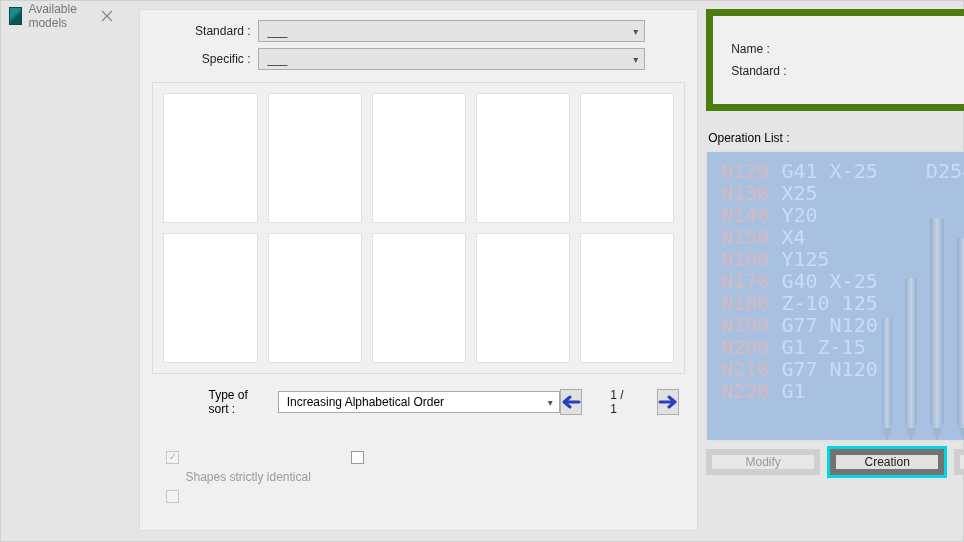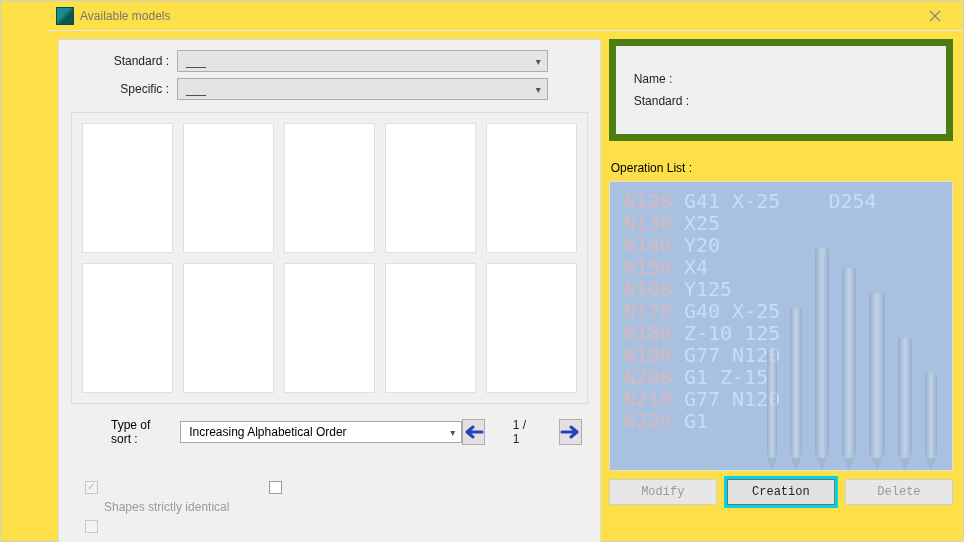--- a/index.html
+++ b/index.html
@@ -8,23 +8,22 @@
     font-family: "Segoe UI", Tahoma, sans-serif;
     font-size: 12px;
     color: #000;
     background: #fff;
   }
   .window {
     width: 964px;
     height: 542px;
     border: 1px solid #d0d0d0;
     display: flex;
-    flex-direction: column;
-    background: #fde047;
-    padding-left: 47px;
+    flex-direction: row;
+    background: #e5e5e5;
   }
   .titlebar {
     height: 30px;
     display: flex;
     align-items: center;
     padding: 0 8px;
     border-bottom: 1px solid #e8e8e8;
   }
   .titlebar .app-icon {
     width: 18px; height: 18px;
@@ -96,21 +95,21 @@
   .thumb {
     background: #fff;
     border: 1px solid #e0e0e0;
   }
   .sort-row {
     display: flex;
     align-items: center;
     margin: 4px 0 10px 0;
     padding: 0 6px 0 40px;
   }
-  .sort-row .lbl { margin-right: 8px; }
+  .sort-row .lbl { margin-right: 8px; margin-left: 16px; }
   .sort-combo {
     width: 318px;
     height: 22px;
     background: #fff;
     border: 1px solid #a8a8a8;
     display: flex;
     align-items: center;
     justify-content: space-between;
     padding: 0 6px 0 8px;
   }
@@ -200,27 +199,26 @@
     border-top: 14px solid #9ab0ca;
   }
   .btn-row {
     display: flex;
     gap: 10px;
     margin-top: 8px;
   }
   .btn {
     flex: 1;
     height: 26px;
-    border: 1px solid #737373;
+    border: 6px solid #737373;
     background: #e1e1e1;
     display: flex;
     align-items: center;
     justify-content: center;
     color: #222;
-    font-family: Liberation Mono, monospace;
   }
   .btn.disabled { color: #9a9a9a; background: #e7e7e7; border-color: #cfcfcf; }
   .highlight-creation {
     outline: 3px solid #00d5ea;
     outline-offset: 0;
   }
 </style>
 </head>
 <body>
 

